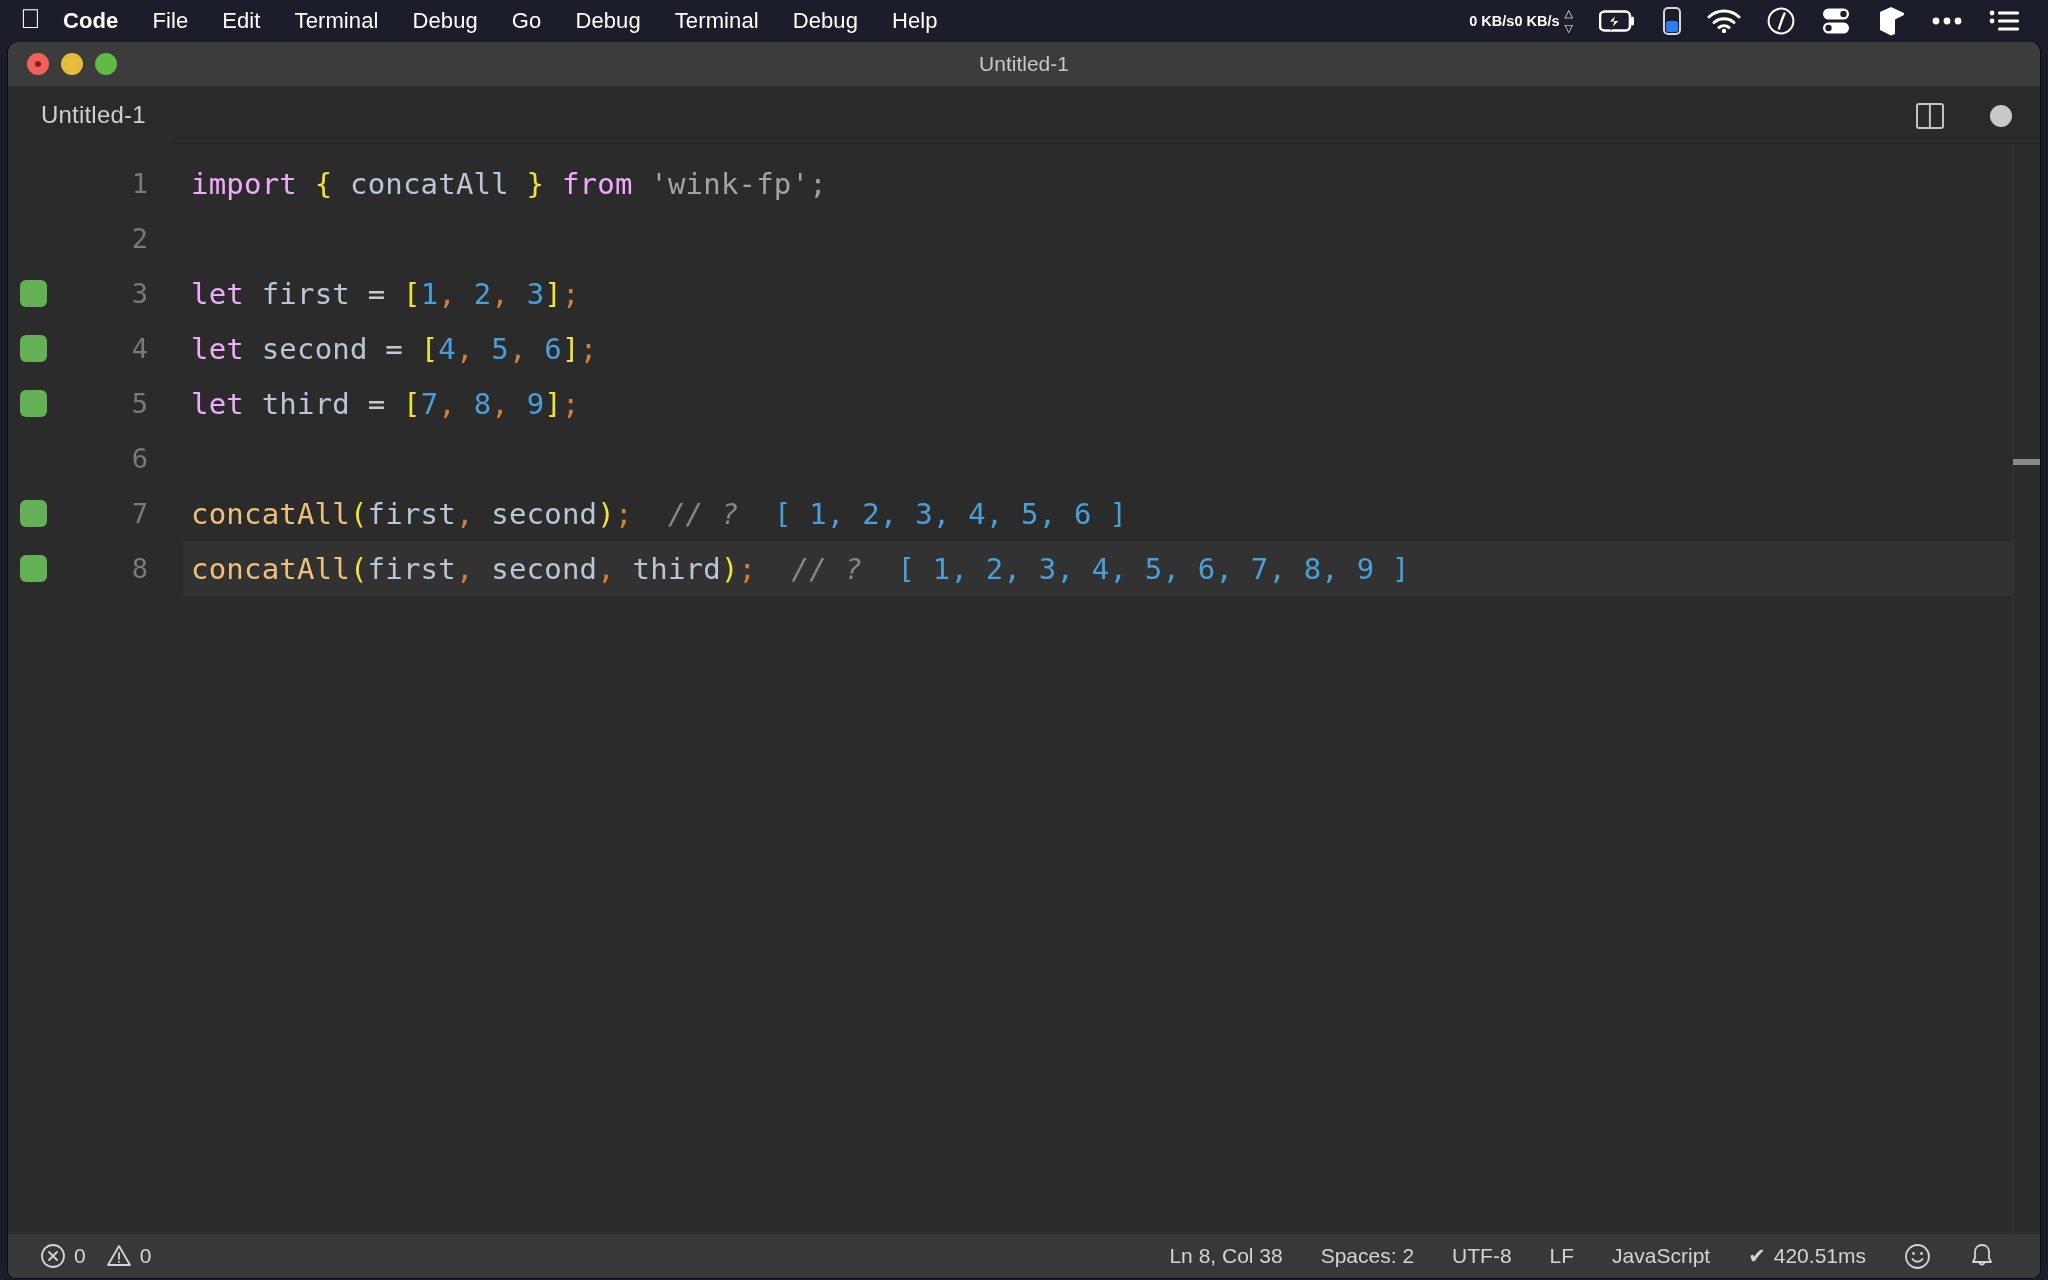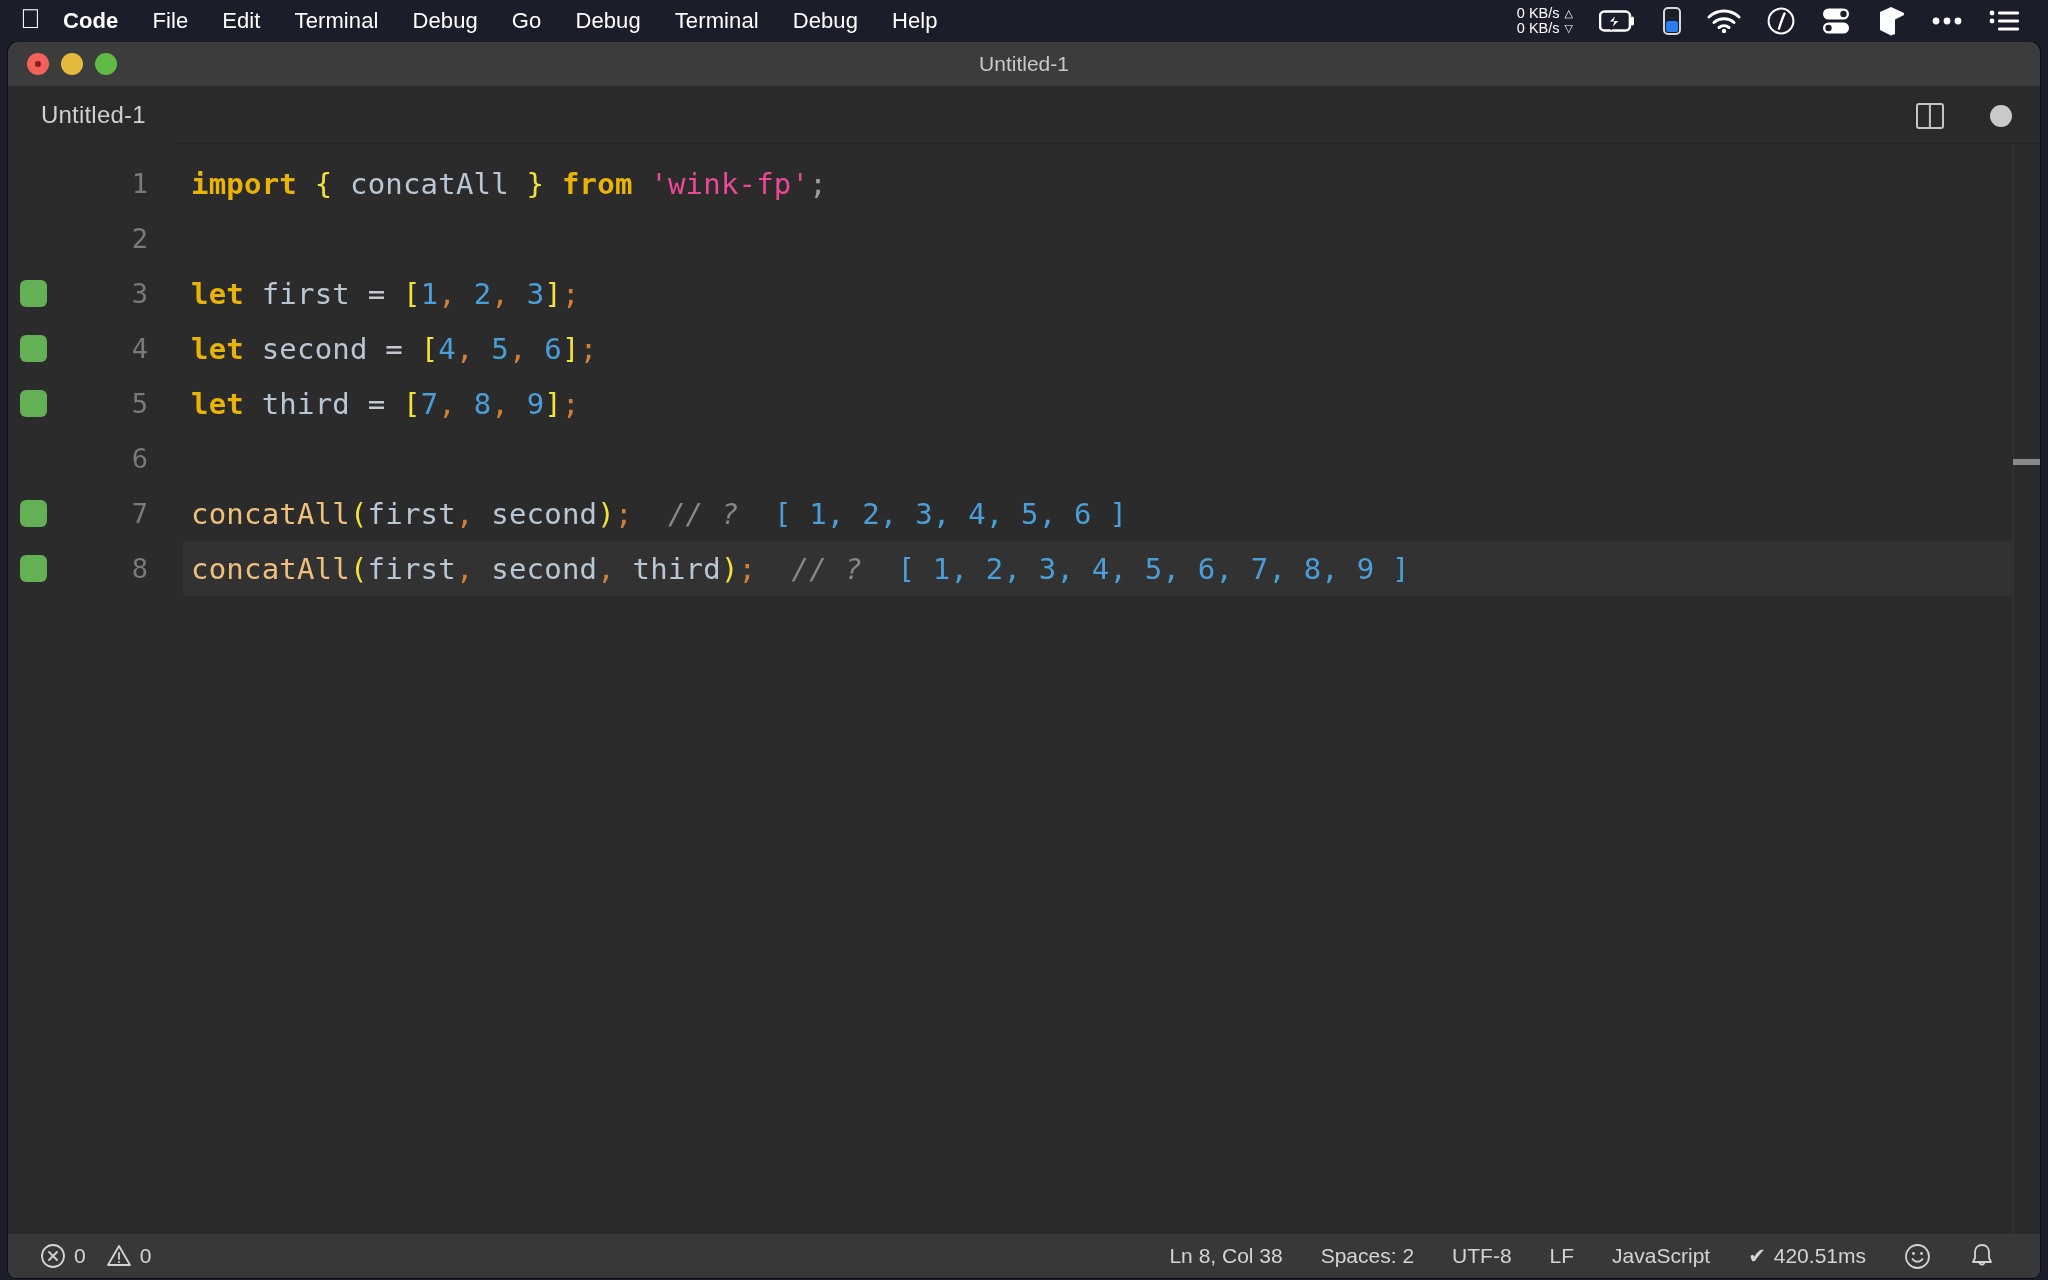--- a/index.html
+++ b/index.html
@@ -30,21 +30,21 @@
   }
   .menu-item.bold{ font-weight:bold; }
 
   .menu-right{
     position:absolute; right:0; top:0; height:42px;
     display:flex; align-items:center; gap:0px; padding-right:16px;
   }
   .mr-cell{ display:flex; align-items:center; justify-content:center; height:42px; padding:0 13px; }
 
   .netspeed{ display:flex; align-items:center; gap:5px; }
-  .netspeed-nums{ display:flex; flex-direction:column; font-size:14.5px; line-height:15px; font-weight:400;}
+  .netspeed-nums{ display:flex; flex-direction:row; font-size:14.5px; line-height:15px; font-weight:700;}
   .netspeed-arrows{ display:flex; flex-direction:column; font-size:11px; line-height:15px; }
 
   
   .window{
     position:absolute; top:42px; left:8px; width:2032px; height:1236px;
     background:#2b2b2b; border-radius:10px 10px 8px 8px;
     overflow:hidden;
     box-shadow:0 0 0 1px #0a0a12;
   }
   .titlebar{
@@ -110,27 +110,27 @@
     width:140px; text-align:right; padding-right:0;
     font-family:"DejaVu Sans Mono", monospace; font-size:27px; color:#7a7a7a;
     z-index:1;
   }
   .code{
     padding-left:43px;
     font-family:"DejaVu Sans Mono", monospace; font-size:29px; z-index:1;
     position:relative; letter-spacing:.2px;
   }
   
-  .kw      { color:#eab308; font-weight:bold; }
+  .kw      { color:#f0abfc; font-weight:normal; }
   .ident   { color:#b9c6d3; }
   .fn      { color:#efc07b; }
   .brace   { color:#f2e33a; }
   .paren   { color:#f2e33a; }
   .num     { color:#4b9fd8; }
-  .str     { color:#ec4899; }
+  .str     { color:#a3a3a3; }
   .punc    { color:#9aa0a6; }
   .op      { color:#c3c9ce; }
   .comma   { color:#d2803a; }
   .semi    { color:#d2803a; }
   .comment { color:#878787; font-style:italic; }
   .result  { color:#4b9fd8; }
 
   
   .overview{
     position:absolute; right:0; top:0; bottom:0; width:27px;

